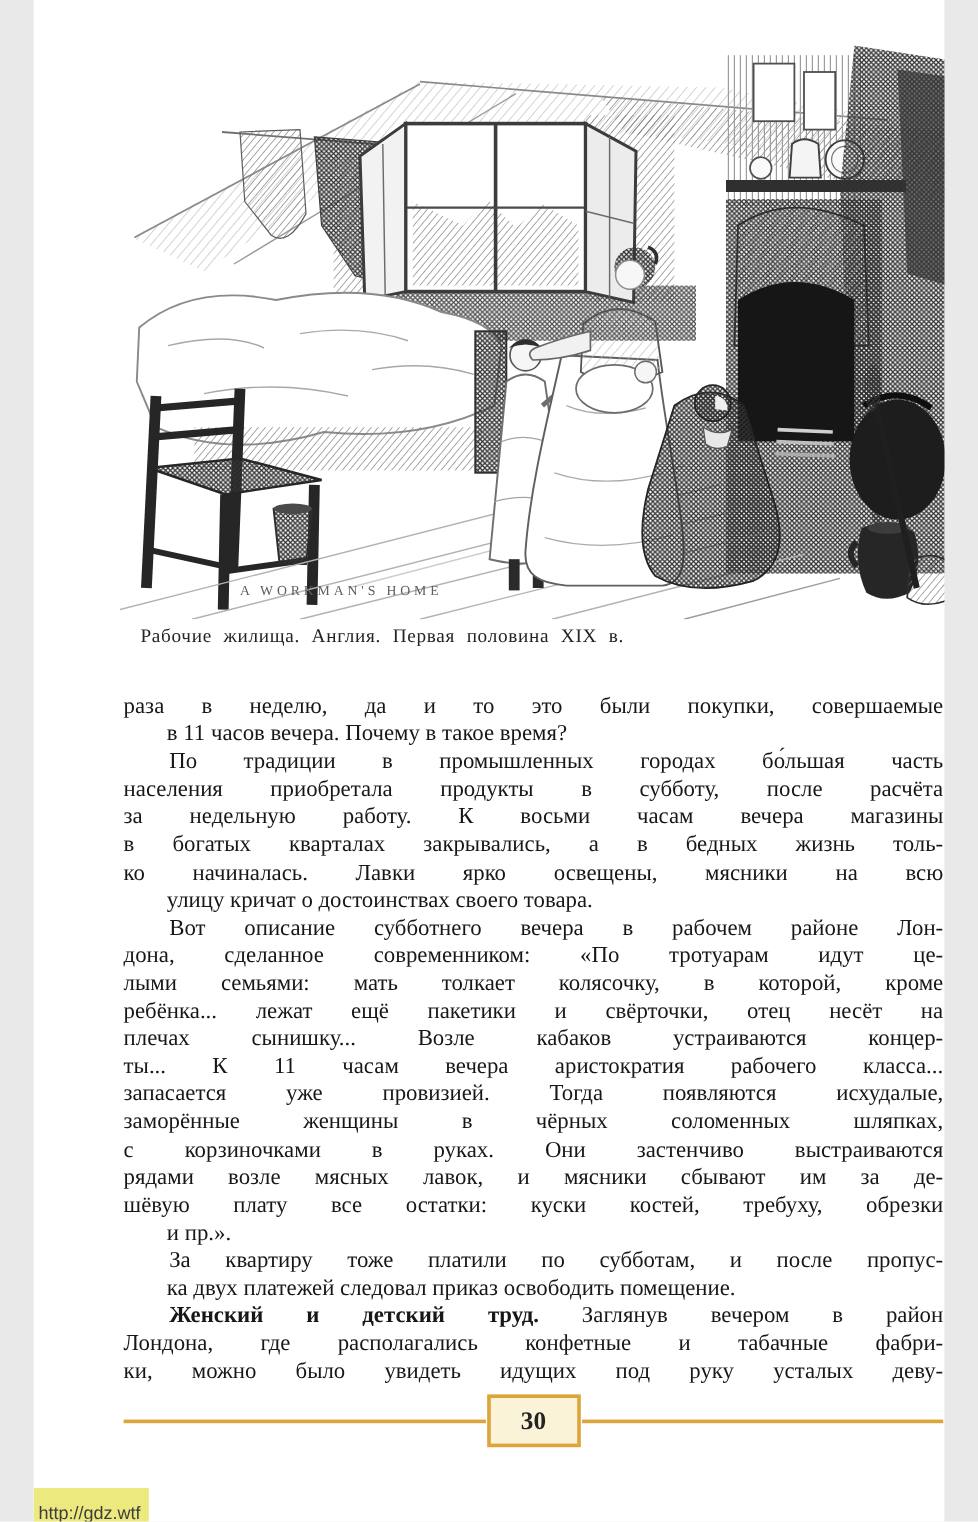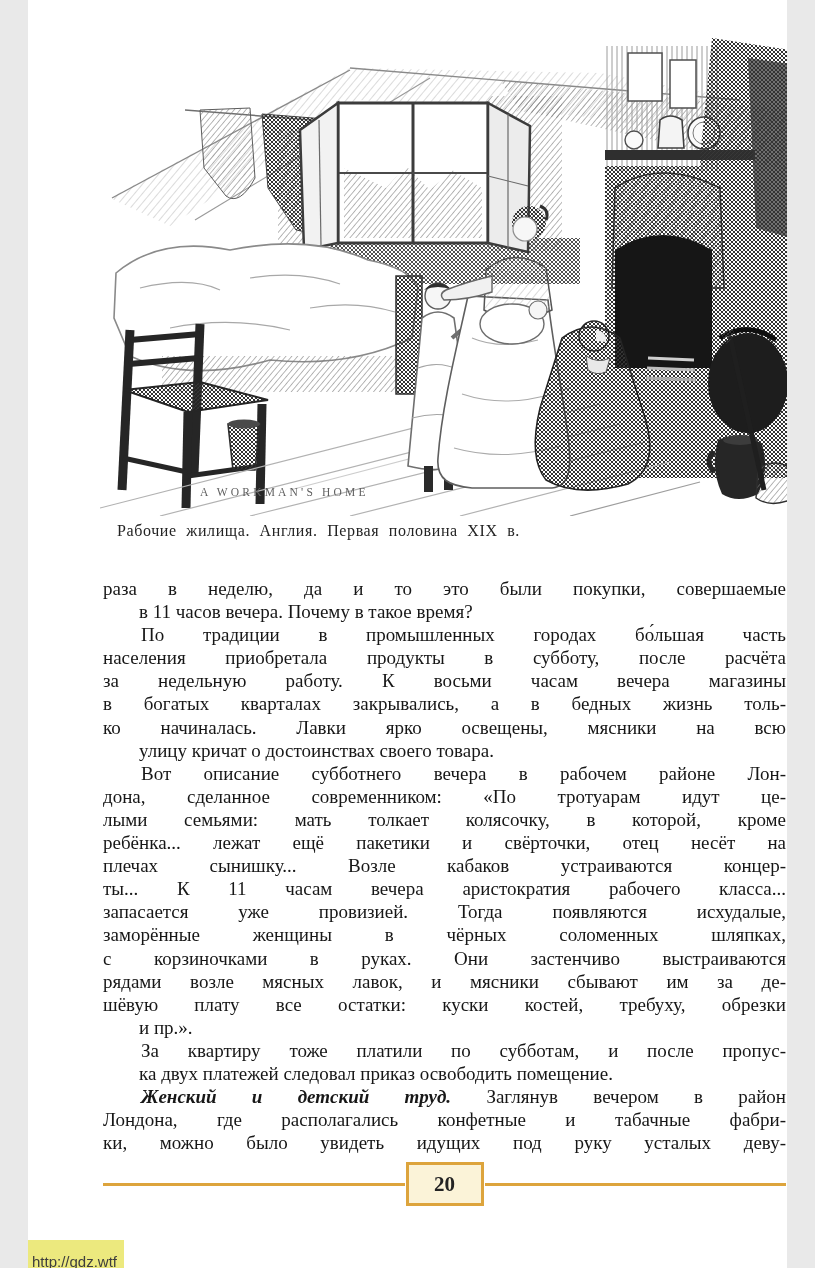--- a/index.html
+++ b/index.html
@@ -13,21 +13,21 @@
   
   .fig-caption{position:absolute;left:78px;top:522px;width:660px;
     font-size:16px;color:#242424;letter-spacing:0.6px;word-spacing:5px;margin-left:11px;}
 
   
   .textblock{position:absolute;left:75px;top:577px;width:683px;
     font-size:19px;line-height:23.1px;color:#171717;}
   .tl{text-align:justify;text-align-last:justify;white-space:normal;}
   .tl.end{text-align-last:left;margin-left:36px;}
   .tl.ind{text-indent:38px;}
-  .tl b{font-weight:bold;font-style:italic;}
+  .tl b{font-weight:bold;}
 
   
   .footer{position:absolute;left:75px;top:1161px;width:683px;height:46px;
     display:flex;align-items:center;}
   .rule{flex:1;height:3px;background:#dda43c;}
   .pagebox{width:72px;height:38px;border:3px solid #dda43c;background:#fbf3d8;
     display:flex;align-items:center;justify-content:center;
     font-size:21px;font-weight:bold;color:#232323;margin:0 1px;}
 
   
@@ -234,19 +234,19 @@
     </div>
     <div>
       <div class="tl ind"><b>Женский и детский труд.</b> <span>Заглянув вечером в район</span></div>
       <div class="tl">Лондона, где располагались конфетные и табачные фабри-</div>
       <div class="tl">ки, можно было увидеть идущих под руку усталых деву-</div>
     </div>
   </div>
 
   <div class="footer">
     <div class="rule"></div>
-    <div class="pagebox">20</div>
+    <div class="pagebox">30</div>
     <div class="rule"></div>
   </div>
 
   <div class="watermark">http://gdz.wtf</div>
 
 </div>
 
 </body></html>

